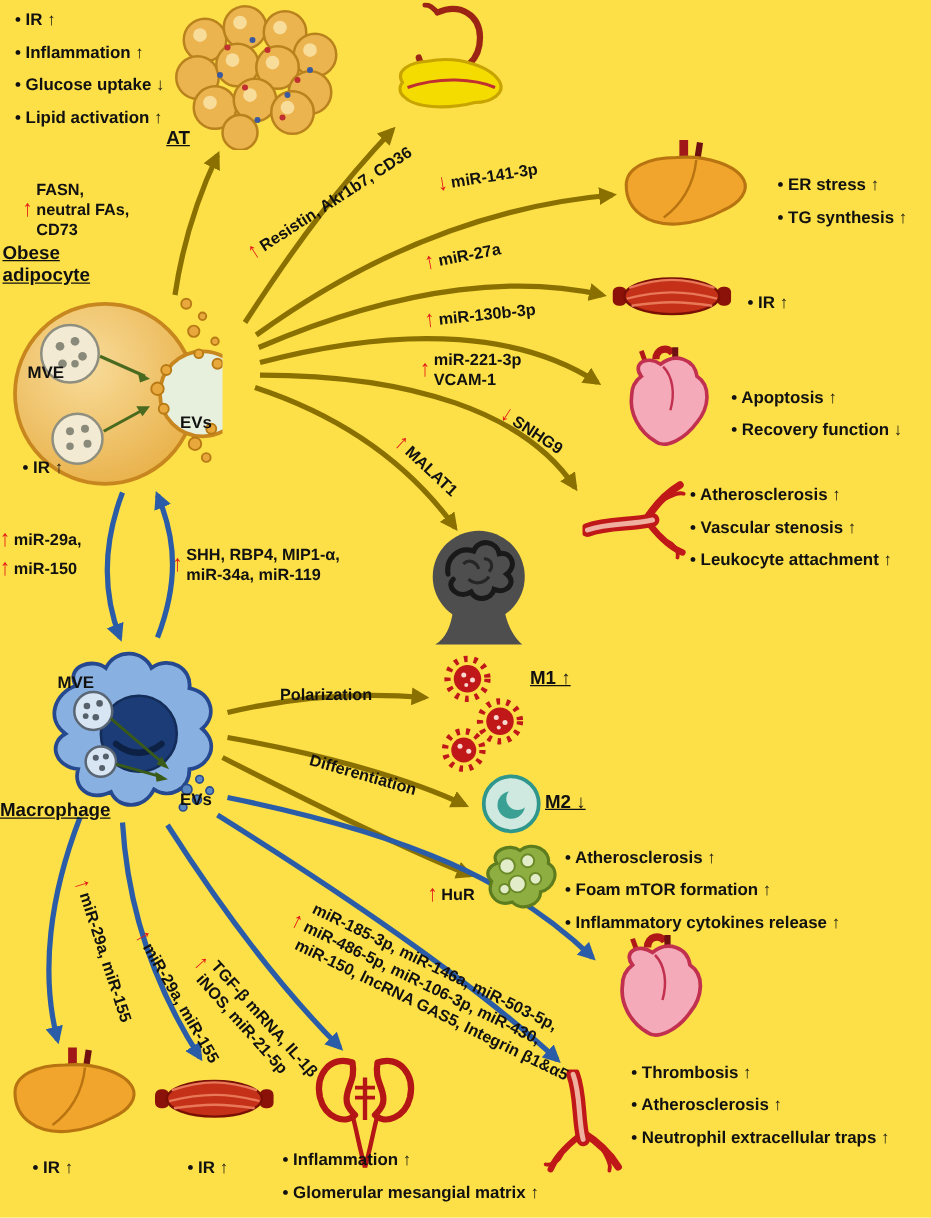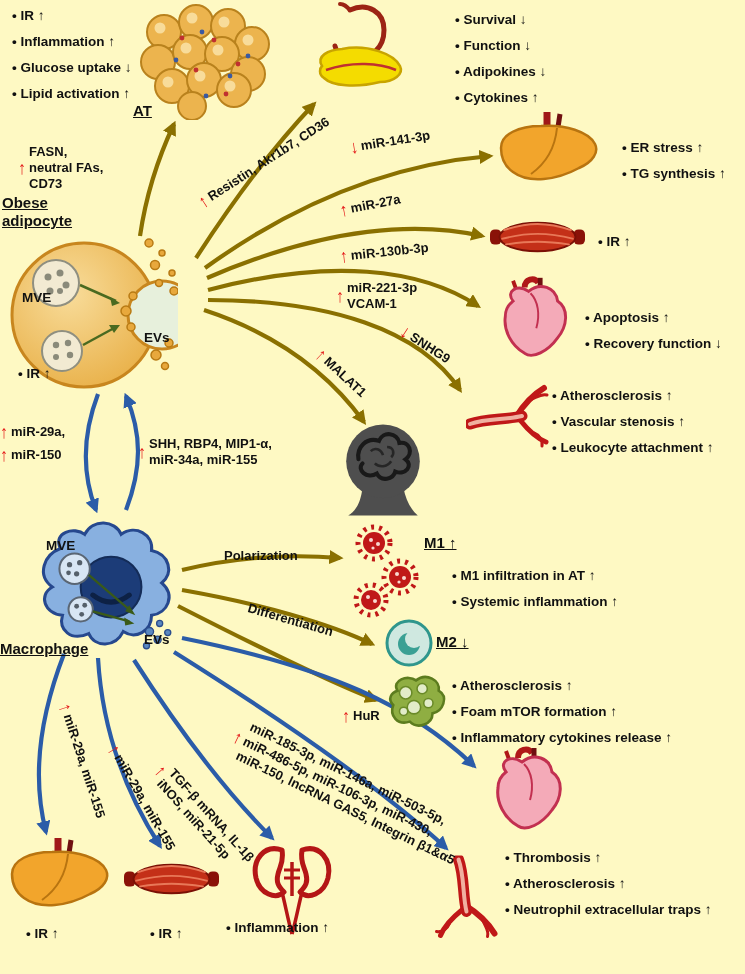--- a/index.html
+++ b/index.html
@@ -1,18 +1,18 @@
 <!DOCTYPE html>
 <html><head>
 <meta charset="utf-8">
 <style>
   *{box-sizing:border-box;}
   html,body{margin:0;padding:0;}
   body{font-family:"Liberation Sans",sans-serif;background:#fff;}
-  #canvas{position:relative;width:745px;height:974px;background:#fef9c3;overflow:hidden;}
+  #canvas{position:relative;width:745px;height:974px;background:#fde047;overflow:hidden;}
   .org{position:absolute;}
   svg{display:block;}
   .fx{position:absolute;margin:0;padding:0;list-style:none;font-weight:700;font-size:13.5px;color:#111;}
   .fx li{margin-bottom:11px;white-space:nowrap;}
   .fx li::before{content:"•  ";}
   .lbl{position:absolute;font-weight:700;color:#111;font-size:13.5px;white-space:pre-line;line-height:1.2;}
   .big{font-size:15px;text-decoration:underline;}
   .flow{position:absolute;display:flex;align-items:center;gap:3px;font-weight:700;font-size:13px;color:#111;transform-origin:0 50%;}
   .ft{white-space:pre-line;line-height:1.22;}
   .ra{color:#e41818;font-size:16px;font-weight:900;line-height:1;transform:scaleY(1.15);}
@@ -341,66 +341,57 @@
     </svg>
   </div>
 
   <ul class="fx" style="left:12px;top:8px">
     <li>IR ↑</li>
     <li>Inflammation ↑</li>
     <li>Glucose uptake ↓</li>
     <li>Lipid activation ↑</li>
   </ul>
 
-  <ul class="fx" style="left:455px;top:12px">
-    <li>Survival ↓</li>
-    <li>Function ↓</li>
-    <li>Adipokines ↓</li>
-    <li>Cytokines ↑</li>
-  </ul>
 
   <ul class="fx" style="left:622px;top:140px">
     <li>ER stress ↑</li>
     <li>TG synthesis ↑</li>
   </ul>
 
   <div class="lbl bullet" style="left:598px;top:234px">IR ↑</div>
 
   <ul class="fx" style="left:585px;top:310px">
     <li>Apoptosis ↑</li>
     <li>Recovery function ↓</li>
   </ul>
 
   <ul class="fx" style="left:552px;top:388px">
     <li>Atherosclerosis ↑</li>
     <li>Vascular stenosis ↑</li>
     <li>Leukocyte attachment ↑</li>
   </ul>
 
 
-  <ul class="fx" style="left:452px;top:568px">
-    <li>M1 infiltration in AT ↑</li>
-    <li>Systemic inflammation ↑</li>
-  </ul>
 
   <ul class="fx" style="left:452px;top:678px">
     <li>Atherosclerosis ↑</li>
     <li>Foam mTOR formation ↑</li>
     <li>Inflammatory cytokines release ↑</li>
   </ul>
 
 
   <ul class="fx" style="left:505px;top:850px">
     <li>Thrombosis ↑</li>
     <li>Atherosclerosis ↑</li>
     <li>Neutrophil extracellular traps ↑</li>
   </ul>
 
   <ul class="fx" style="left:226px;top:920px">
     <li>Inflammation ↑</li>
+    <li>Glomerular mesangial matrix ↑</li>
   </ul>
 
   <div class="lbl bullet" style="left:26px;top:926px">IR ↑</div>
   <div class="lbl bullet" style="left:150px;top:926px">IR ↑</div>
   <div class="lbl bullet" style="left:18px;top:366px">IR ↑</div>
 
   <div class="lbl big" style="left:133px;top:102px">AT</div>
   <div class="lbl big" style="left:2px;top:194px">Obese
 adipocyte</div>
   <div class="lbl big" style="left:0px;top:640px">Macrophage</div>
@@ -459,21 +450,21 @@
     <span class="ft">miR-29a,</span>
   </div>
   <div class="flow" style="left:0px;top:447px">
     <span class="ra">↑</span>
     <span class="ft">miR-150</span>
   </div>
 
   <div class="flow" style="left:138px;top:436px">
     <span class="ra">↑</span>
     <span class="ft">SHH, RBP4, MIP1-α,
-miR-34a, miR-155</span>
+miR-34a, miR-119</span>
   </div>
 
   <div class="flow" style="left:224px;top:548px">
     <span class="ft">Polarization</span>
   </div>
 
   <div class="flow" style="left:248px;top:600px;transform:rotate(16deg)">
     <span class="ft">Differentiation</span>
   </div>
 

